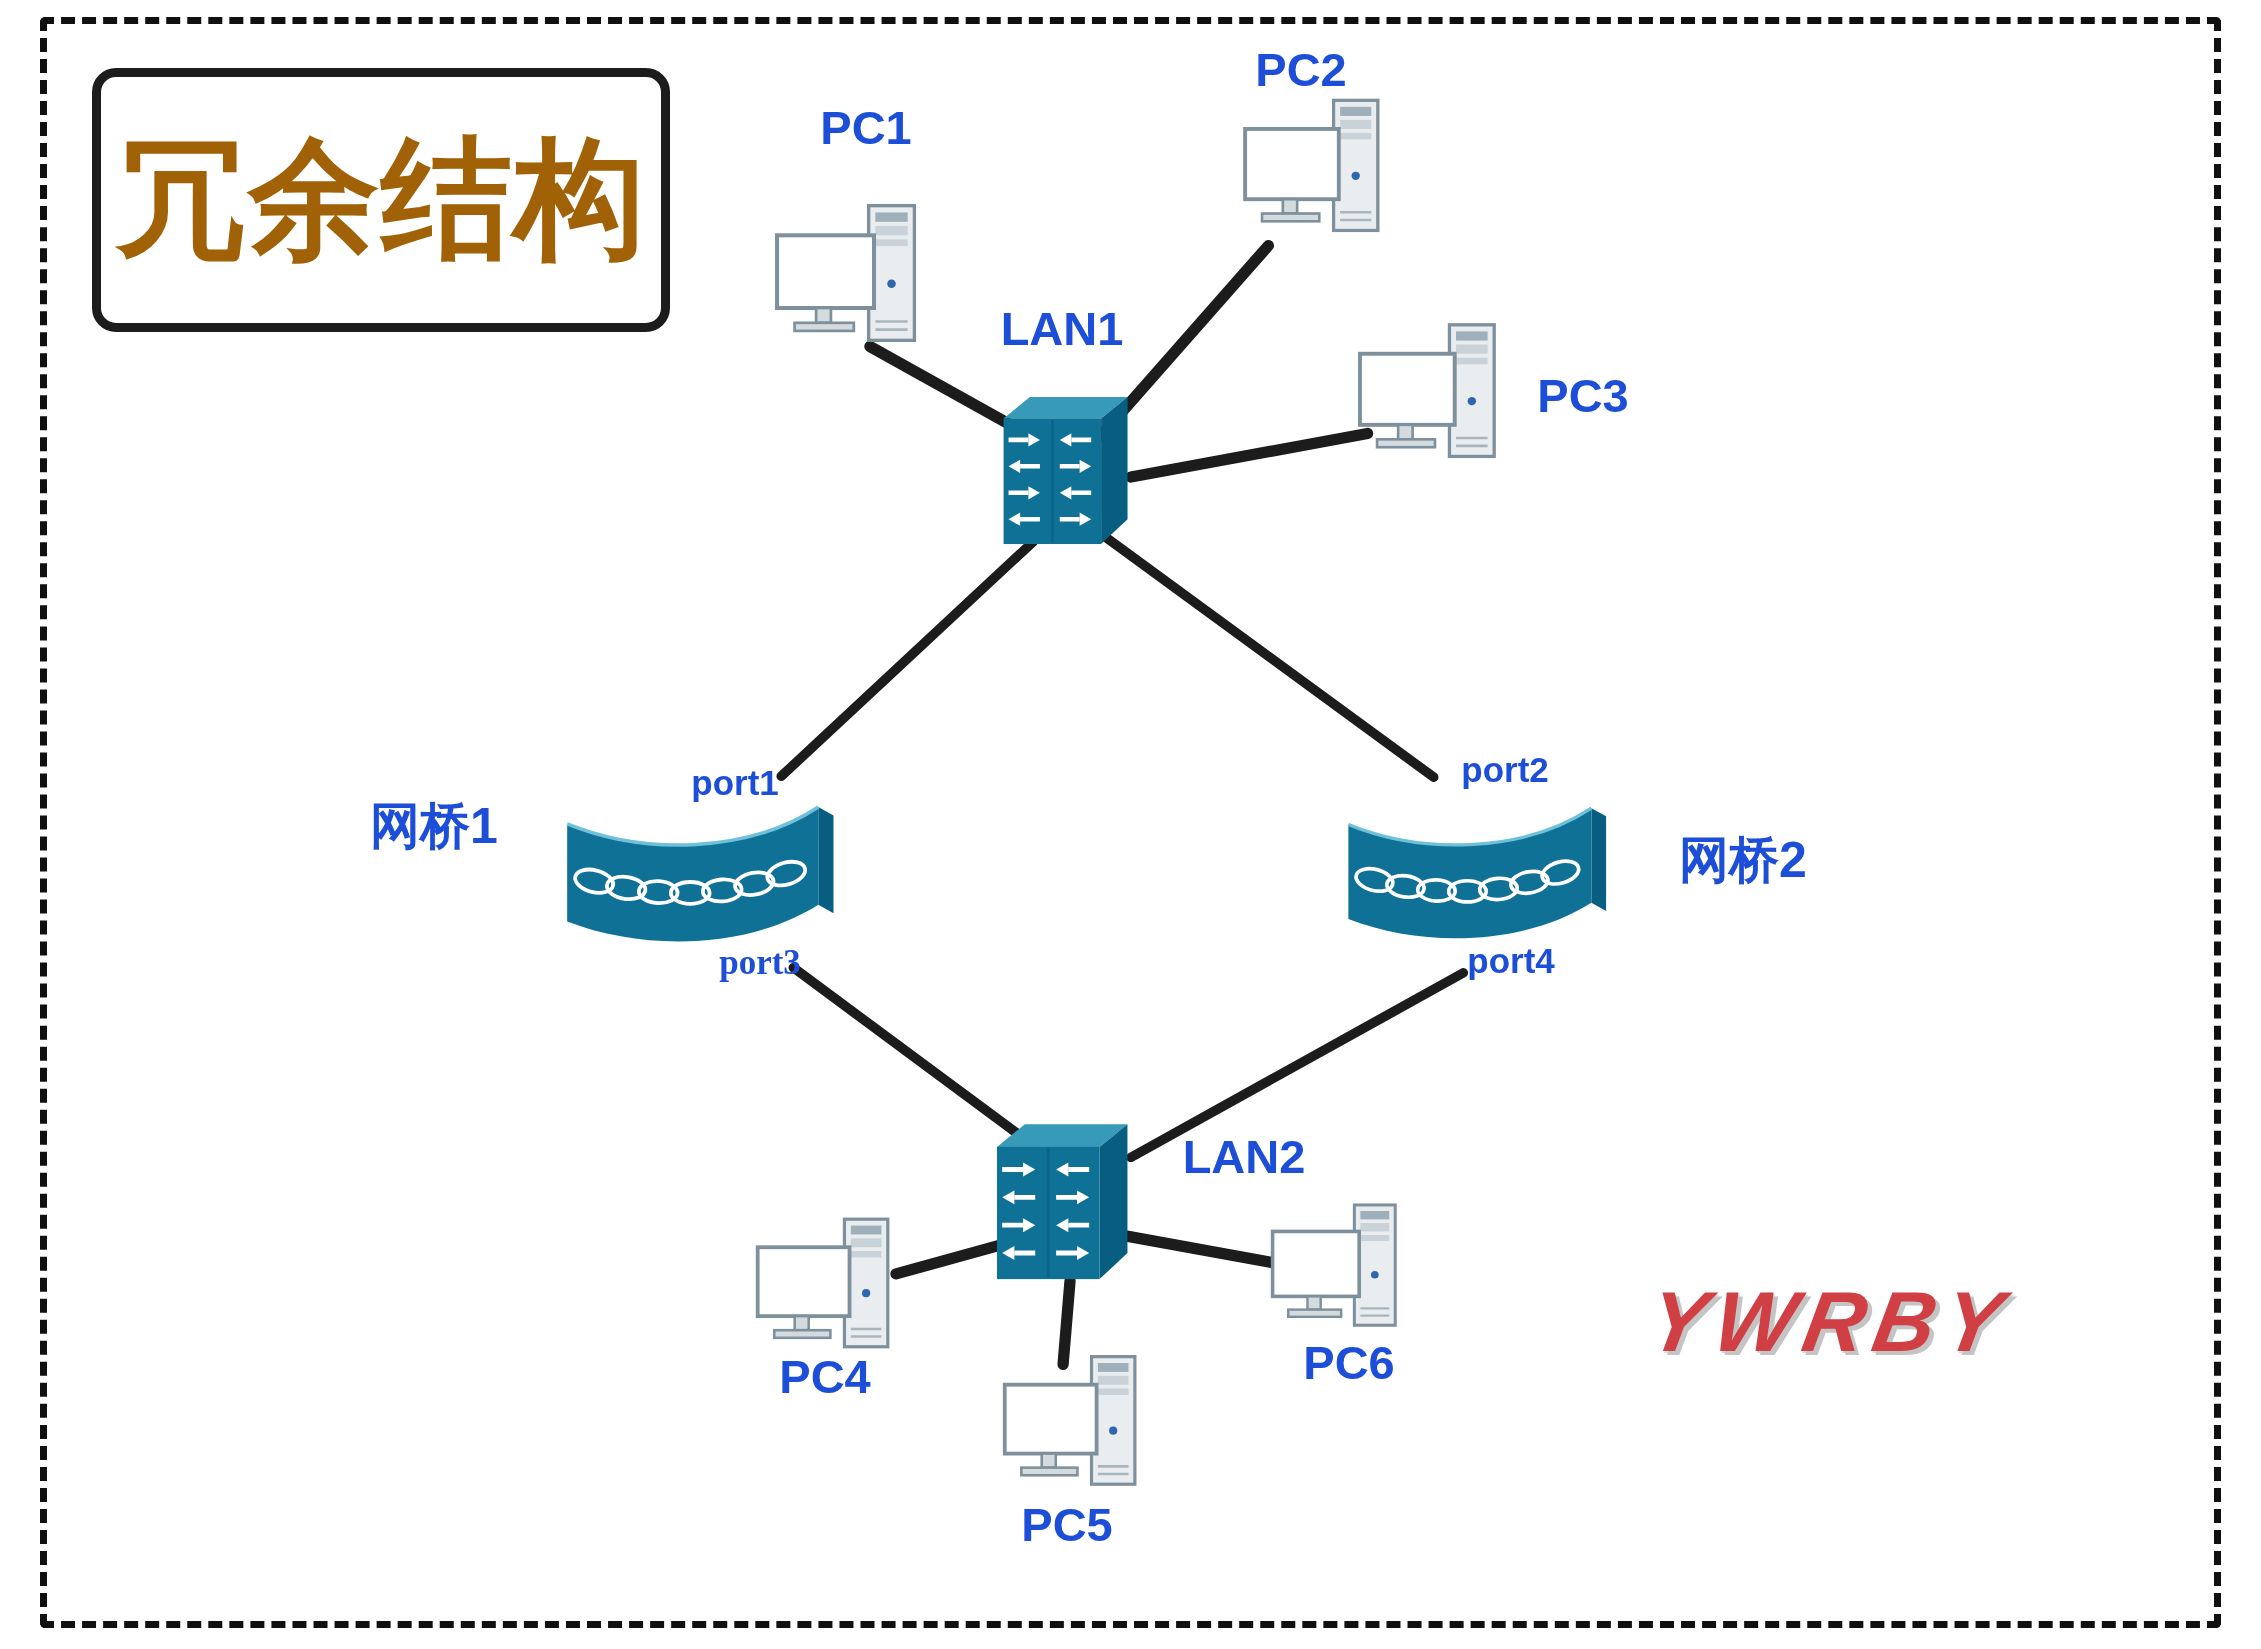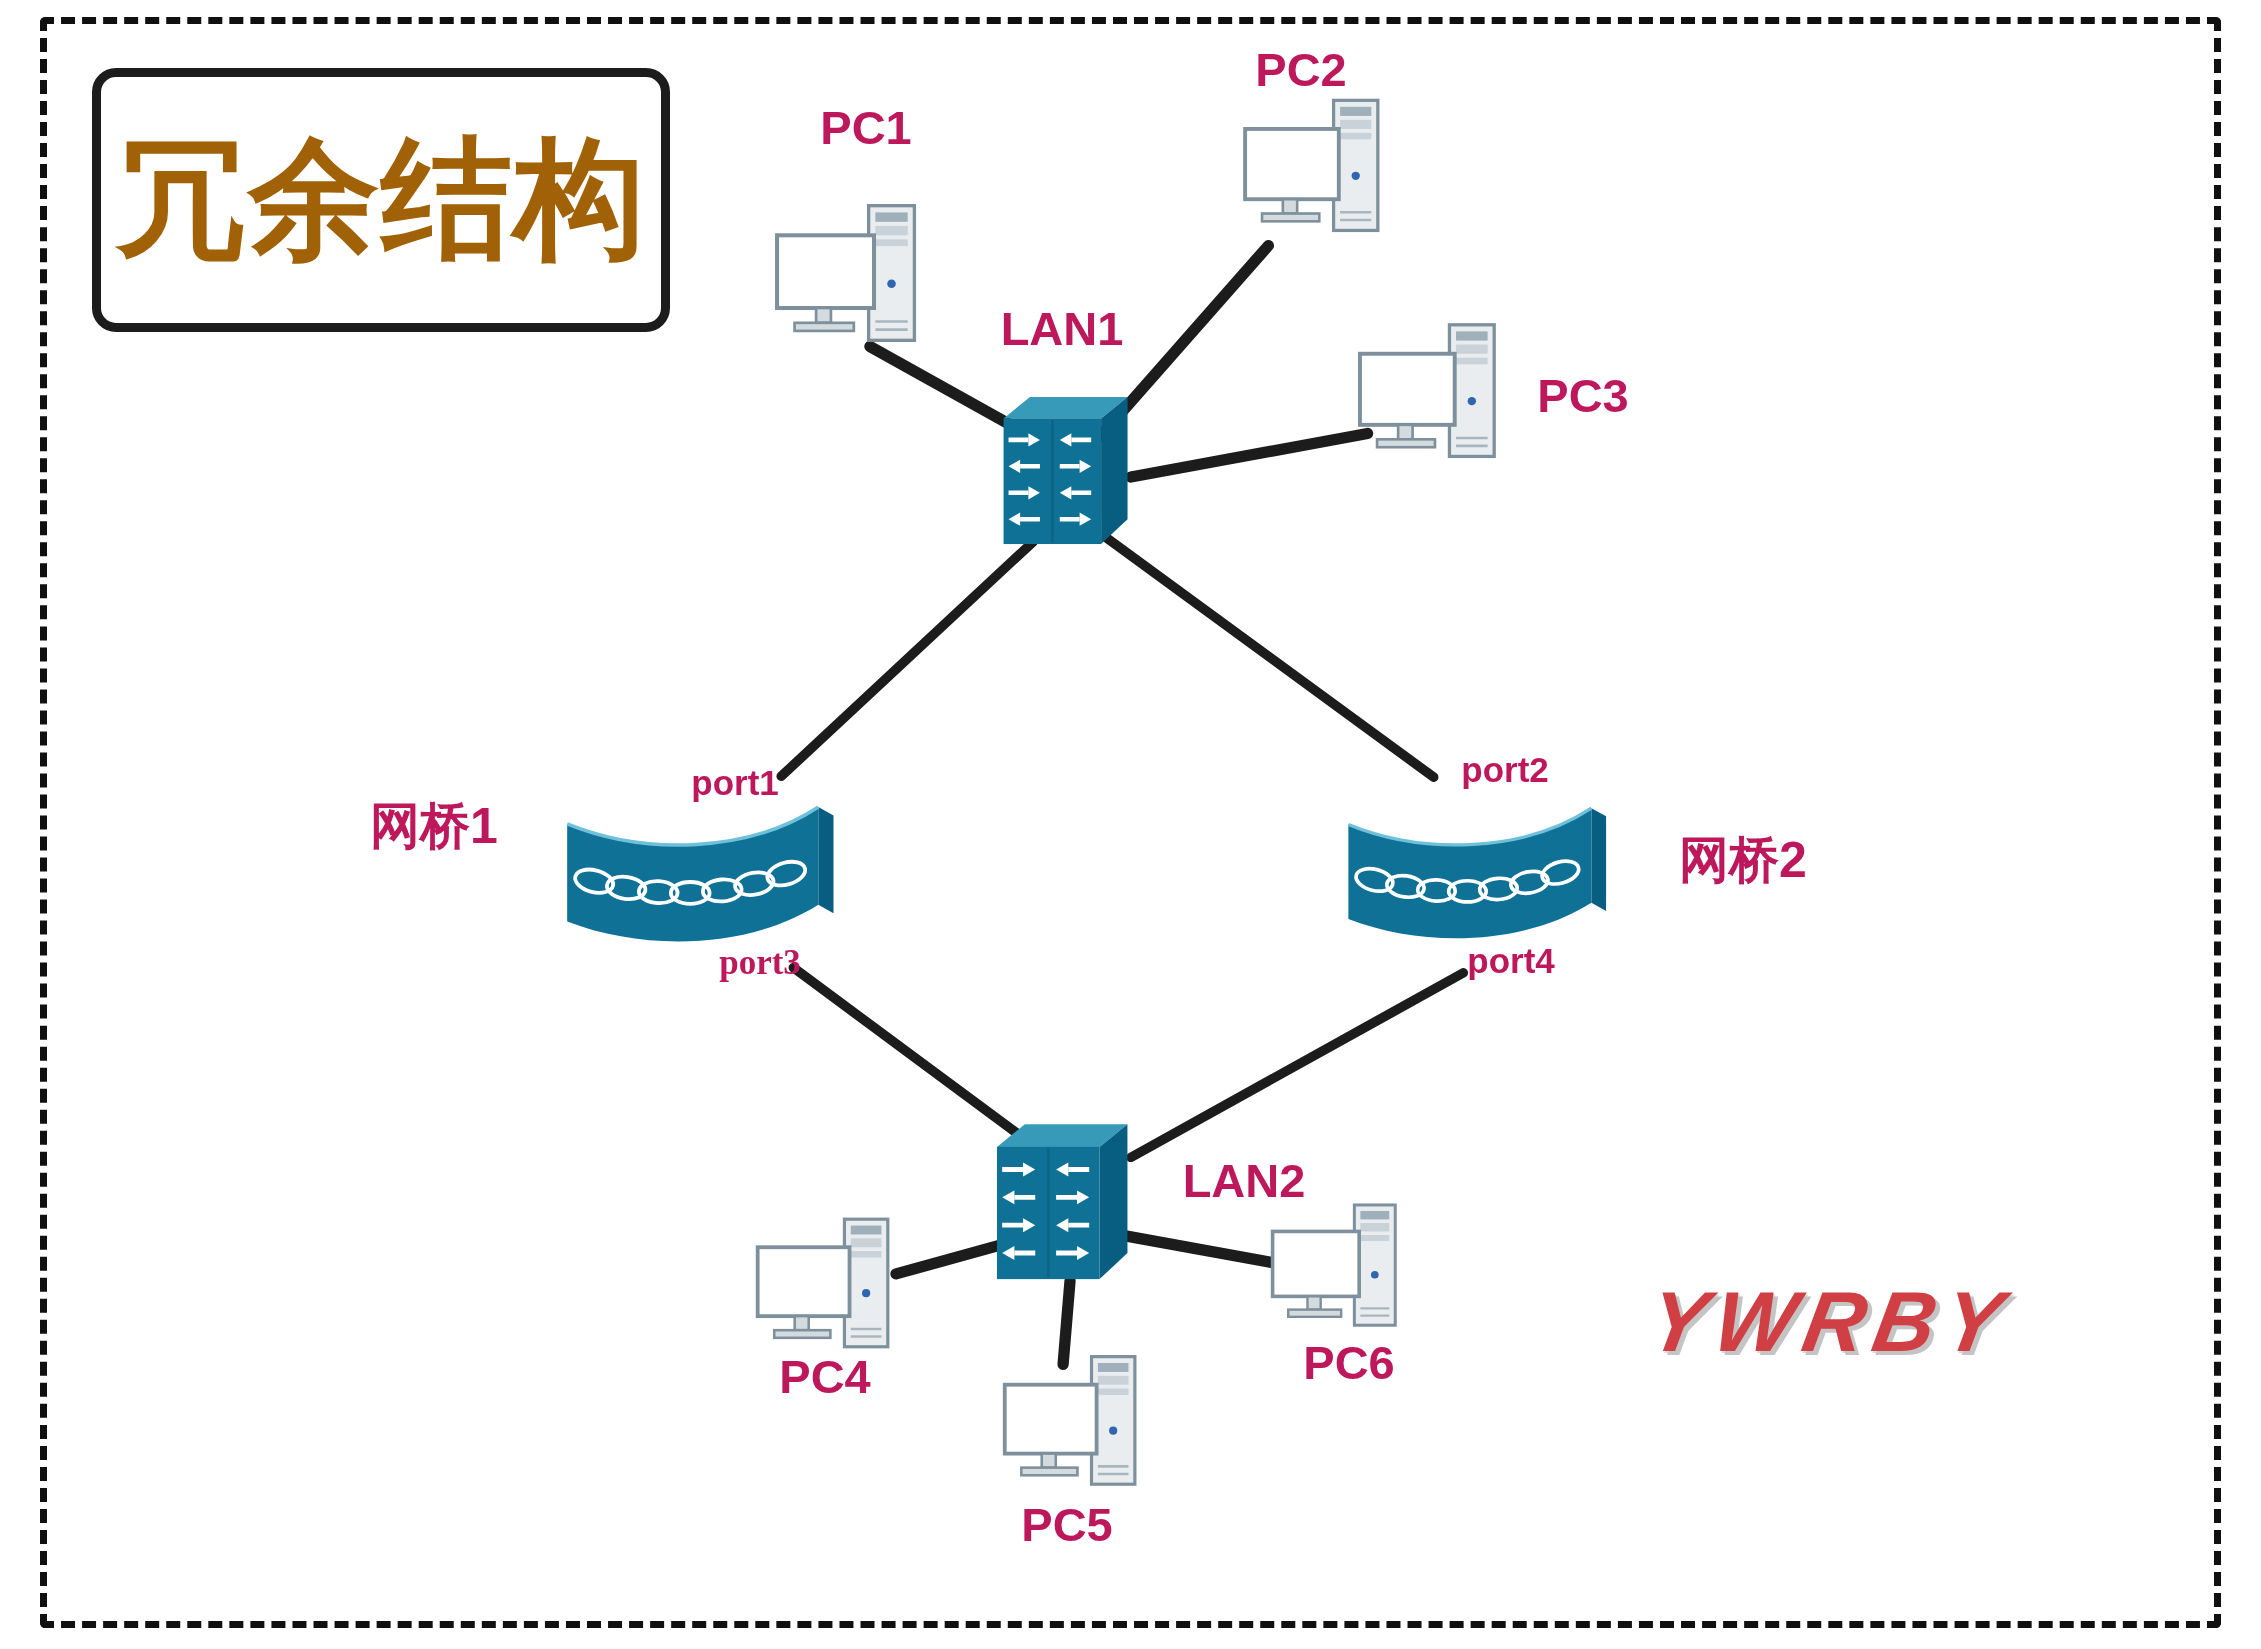--- a/index.html
+++ b/index.html
@@ -14,21 +14,21 @@
     position:absolute; left:92px; top:68px; width:578px; height:264px;
     border:9.6px solid #1c1c1c; border-radius:24px; background:#fff;
     display:flex; align-items:center; justify-content:center;
   }
   .titlebox .t {
     font-size:131px; font-weight:900; color:#a16207; letter-spacing:1.7px; white-space:nowrap;
   }
   svg.scene { position:absolute; left:0; top:0; }
   .lbl {
     position:absolute; transform:translate(-50%,-50%);
-    font-weight:700; font-size:47px; color:#be185d; white-space:nowrap;
+    font-weight:700; font-size:47px; color:#1d4ed8; white-space:nowrap;
   }
   .lbl.port { font-size:35px; }
   .lbl.big  { font-size:50px; }
   .watermark {
     position:absolute; left:1830px; top:1322px;
     transform:translate(-50%,-50%) skewX(-10deg);
     font-size:85px; font-weight:800; font-style:italic; letter-spacing:8.7px;
     color:#c9252b; text-shadow:5.2px 4.4px 0 #bcbcbc, 1.7px 1.7px 0 #d6d6d6;
     opacity:0.88; white-space:nowrap;
   }
@@ -131,21 +131,21 @@
   <div class="lbl" style="left:1583px; top:395px;">PC3</div>
   <div class="lbl" style="left:1062px; top:328px;">LAN1</div>
 
   <div class="lbl port" style="left:735px;  top:783px;">port1</div>
   <div class="lbl port" style="left:1505px; top:770px;">port2</div>
   <div class="lbl big" style="left:434px;  top:826px;">网桥1</div>
   <div class="lbl big" style="left:1743px; top:860px;">网桥2</div>
   <div class="lbl port" style="left:760px;  top:963px;font-family:Liberation Serif, serif;">port3</div>
   <div class="lbl port" style="left:1511px; top:961px;">port4</div>
 
-  <div class="lbl" style="left:1244px; top:1156px;margin-top:24px;">LAN2</div>
+  <div class="lbl" style="left:1244px; top:1156px;">LAN2</div>
   <div class="lbl" style="left:825px;  top:1376px;">PC4</div>
   <div class="lbl" style="left:1067px; top:1524px;">PC5</div>
   <div class="lbl" style="left:1349px; top:1362px;">PC6</div>
 
   <div class="watermark">YWRBY</div>
 
 </div>
 
 
 </body></html>

